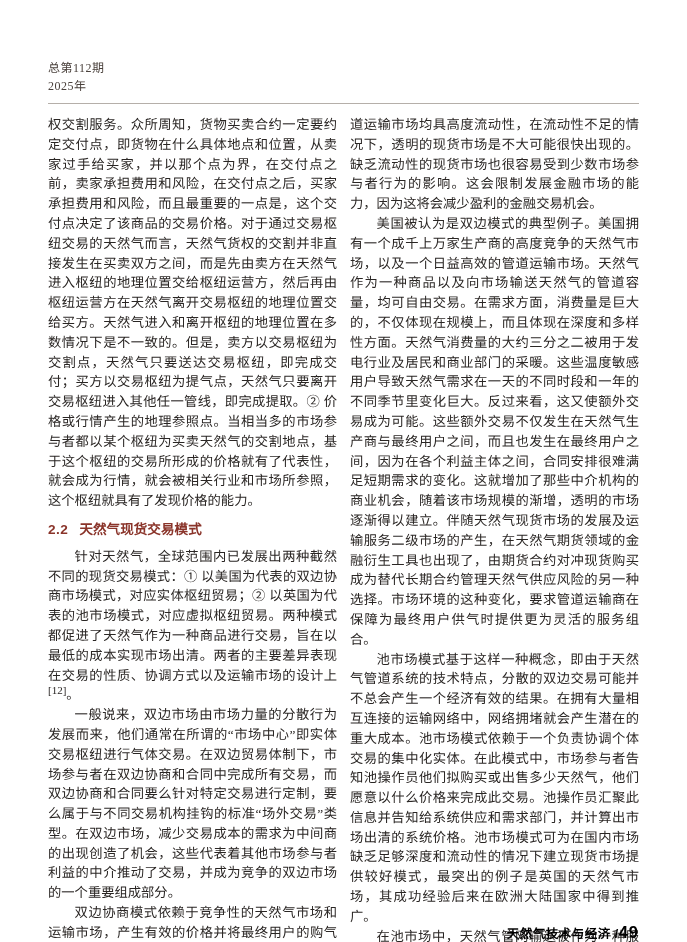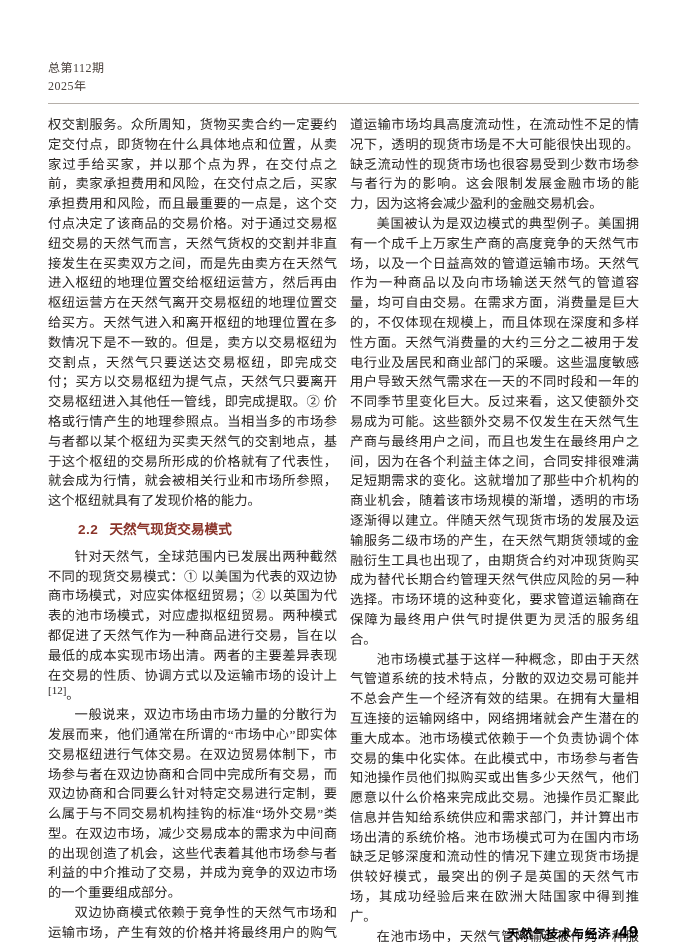--- a/index.html
+++ b/index.html
@@ -52,21 +52,21 @@
   .col p { margin: 0; }
   .col p.indent { text-indent: 2em; }
   .sec-heading {
     font-family: "Liberation Sans", "DejaVu Sans", sans-serif;
     font-weight: bold;
     font-size: 13.6px;
     color: #8a342a;
     margin: 9px 0 7px 0;
     text-align: left;
   }
-  .sec-heading .num { margin-right: 11px; letter-spacing: 0.5px; margin-left: 30px; }
+  .sec-heading .num { margin-right: 11px; letter-spacing: 0.5px; }
   sup.cite {
     font-size: 11px;
     line-height: 0;
     vertical-align: super;
     color: #2a2624;
   }
   .page-footer {
     position: absolute;
     right: 48px;
     top: 923px;

